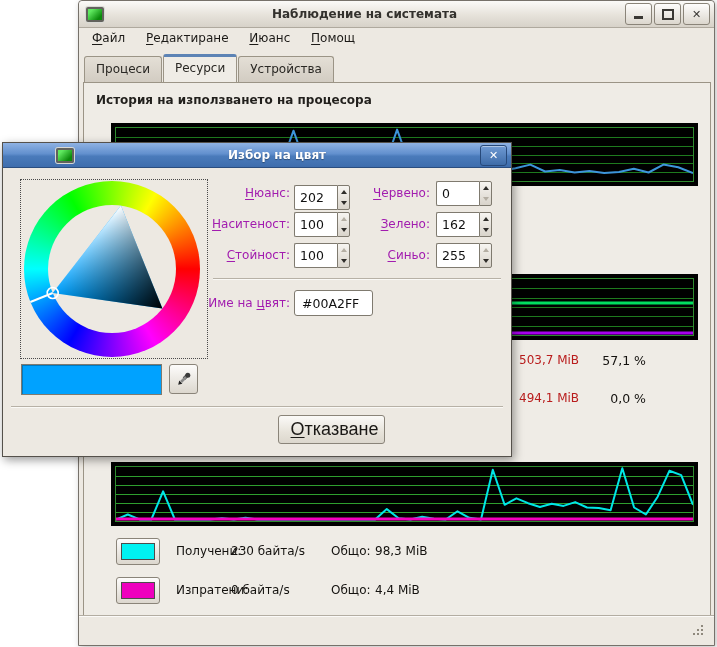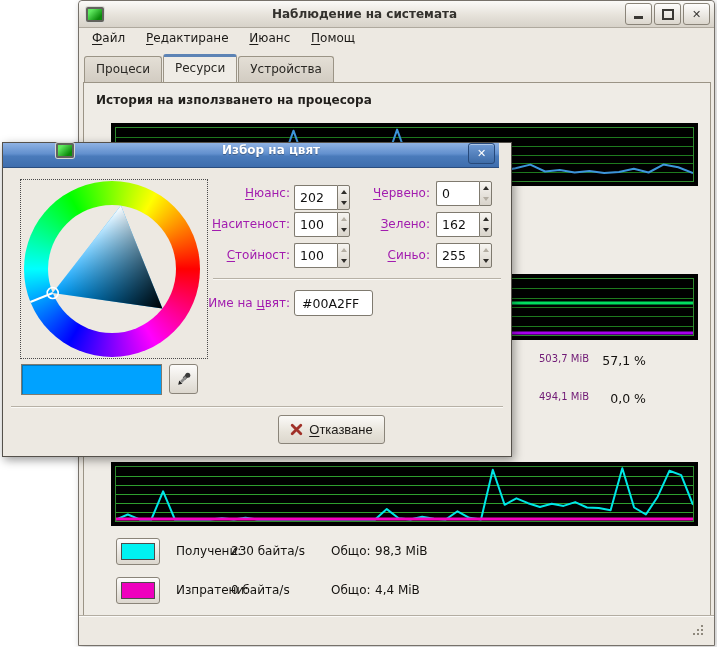--- a/index.html
+++ b/index.html
@@ -27,36 +27,36 @@
     border-bottom:none;border-radius:3px 3px 0 0;margin-right:1px;color:#2a2824;}
   .tab.active{background:#EFECE6;border-top:3px solid #5C83B5;padding-top:4px;padding-bottom:8px;position:relative;top:1px;}
   .nb-content{position:absolute;left:4px;top:81px;width:626px;height:532px;background:#EFECE6;border:1px solid #9B9486;}
   .section-title{position:absolute;left:17px;top:92px;font-weight:bold;color:#211f1c;}
   .chart{position:absolute;background:#000;padding:4px;}
   #cpu-chart{left:32px;top:122px;width:579px;height:55px;}
   #mem-chart{left:32px;top:273px;width:579px;height:58px;}
   #net-chart{left:32px;top:461px;width:579px;height:56px;}
   .chart-plot{position:relative;width:100%;height:100%;border:1px solid #2E8B2E;box-sizing:border-box;}
   .chart-plot svg{position:absolute;left:0;top:0;}
-  .mem-label{position:absolute;color:#701a75;font-size:10px;margin-left:20px;}
+  .mem-label{position:absolute;color:#b91c1c;font-size:12px;}
   .mem-pct{position:absolute;width:87px;text-align:right;color:#14120f;font-size:12.5px;}
   .legend-btn{position:absolute;width:44px;height:27px;background:linear-gradient(#FDFCFB,#DCD7CE);
     border:1px solid #8A8479;border-radius:3px;padding:0;}
   .legend-swatch{position:absolute;left:4px;top:4px;right:4px;bottom:4px;border:1px solid #4c4c4c;}
   .legend-text{position:absolute;color:#14120f;}
   .statusbar{position:absolute;left:0;right:0;top:614px;height:29px;border-top:1px solid #B3ADA2;
     box-shadow:inset 0 1px 0 #FBFAF8;}
   .grip{position:absolute;right:9px;bottom:6px;width:16px;height:16px;}
   .grip i{position:absolute;left:12px;top:2px;width:2px;height:2px;background:#8f897d;
     box-shadow:-4px 4px #8f897d,0 4px #8f897d,-8px 8px #8f897d,-4px 8px #8f897d,0 8px #8f897d;}
   
   #dlg{left:2px;top:142px;width:508px;height:313px;border:1px solid #55514b;box-shadow:2px 3px 9px rgba(0,0,0,.4);}
-  .dlg-titlebar{position:absolute;left:0;top:0;right:12px;height:24px;
+  .dlg-titlebar{position:absolute;left:0;top:0;right:0;height:24px;
     background:linear-gradient(#8FB2E3,#6290CE 45%,#4A7BBB 55%,#3E6DAD);
-    border-bottom:1px solid #2A4D7F;display:flex;align-items:flex-start;padding-left:46px;}
+    border-bottom:1px solid #2A4D7F;display:flex;align-items:center;padding-left:46px;}
   .dlg-title{flex:1;text-align:center;font-weight:bold;color:#fff;text-shadow:0 1px 1px rgba(0,0,0,.35);}
   .dlg-close{width:25px;height:19px;margin-right:4px;background:linear-gradient(#6F9AD4,#3E6CA8);
     border:1px solid #27497A;border-radius:3px;box-shadow:inset 0 1px 0 rgba(255,255,255,.45);
     color:#fff;font-weight:bold;font-size:11px;display:flex;align-items:center;justify-content:center;}
   .focus-rect{position:absolute;left:17px;top:36px;width:186px;height:178px;border:1px dotted #4a4a4a;}
   .wheel{position:absolute;left:21px;top:38px;width:176px;height:176px;border-radius:50%;
     background:conic-gradient(from 0deg,
       hsl(90,100%,50%),hsl(60,100%,50%) 30deg,hsl(30,100%,50%) 60deg,hsl(0,100%,50%) 90deg,
       hsl(330,100%,50%) 120deg,hsl(300,100%,50%) 150deg,hsl(270,100%,50%) 180deg,hsl(240,100%,50%) 210deg,
       hsl(210,100%,50%) 240deg,hsl(180,100%,50%) 270deg,hsl(150,100%,50%) 300deg,hsl(120,100%,50%) 330deg,hsl(90,100%,50%) 360deg);}
@@ -78,21 +78,21 @@
   #sep1{left:210px;top:135px;width:288px;}
   #sep2{left:8px;top:263px;width:492px;}
   .name-input{position:absolute;left:291px;top:147px;width:70px;height:24px;border:1px solid #7F7A6F;border-radius:3px;
     background:#fff;font-family:"DejaVu Sans",sans-serif;font-size:12.5px;padding:0 0 0 7px;outline:none;color:#111;}
   .preview{position:absolute;left:18px;top:221px;width:139px;height:29px;border:1px solid #7F7A6F;
     box-shadow:inset 1px 1px 0 rgba(0,0,0,.25);}
   .tool-btn{position:absolute;left:166px;top:221px;width:29px;height:30px;background:linear-gradient(#FDFCFB,#DCD7CE);
     border:1px solid #8A8479;border-radius:3px;display:flex;align-items:center;justify-content:center;}
   .dlg-btn{position:absolute;height:29px;background:linear-gradient(#FBFAF8,#E7E3DA 60%,#DCD7CD);
     border:1px solid #8A8479;border-radius:3px;display:flex;align-items:center;justify-content:center;gap:6px;
-    font-size:13px;color:#1b1916;}
+    font-size:18px;color:#1b1916;}
   #btn-cancel{left:275px;top:272px;width:107px;}
   #btn-ok{left:389px;top:270px;width:113px;height:31px;border:2px solid #6B675E;box-shadow:inset 0 1px 0 #fff;}
 </style>
 </head>
 <body>
 
 <div class="canvas">
 
   <div class="win" id="mw">
     <div class="mw-titlebar">

